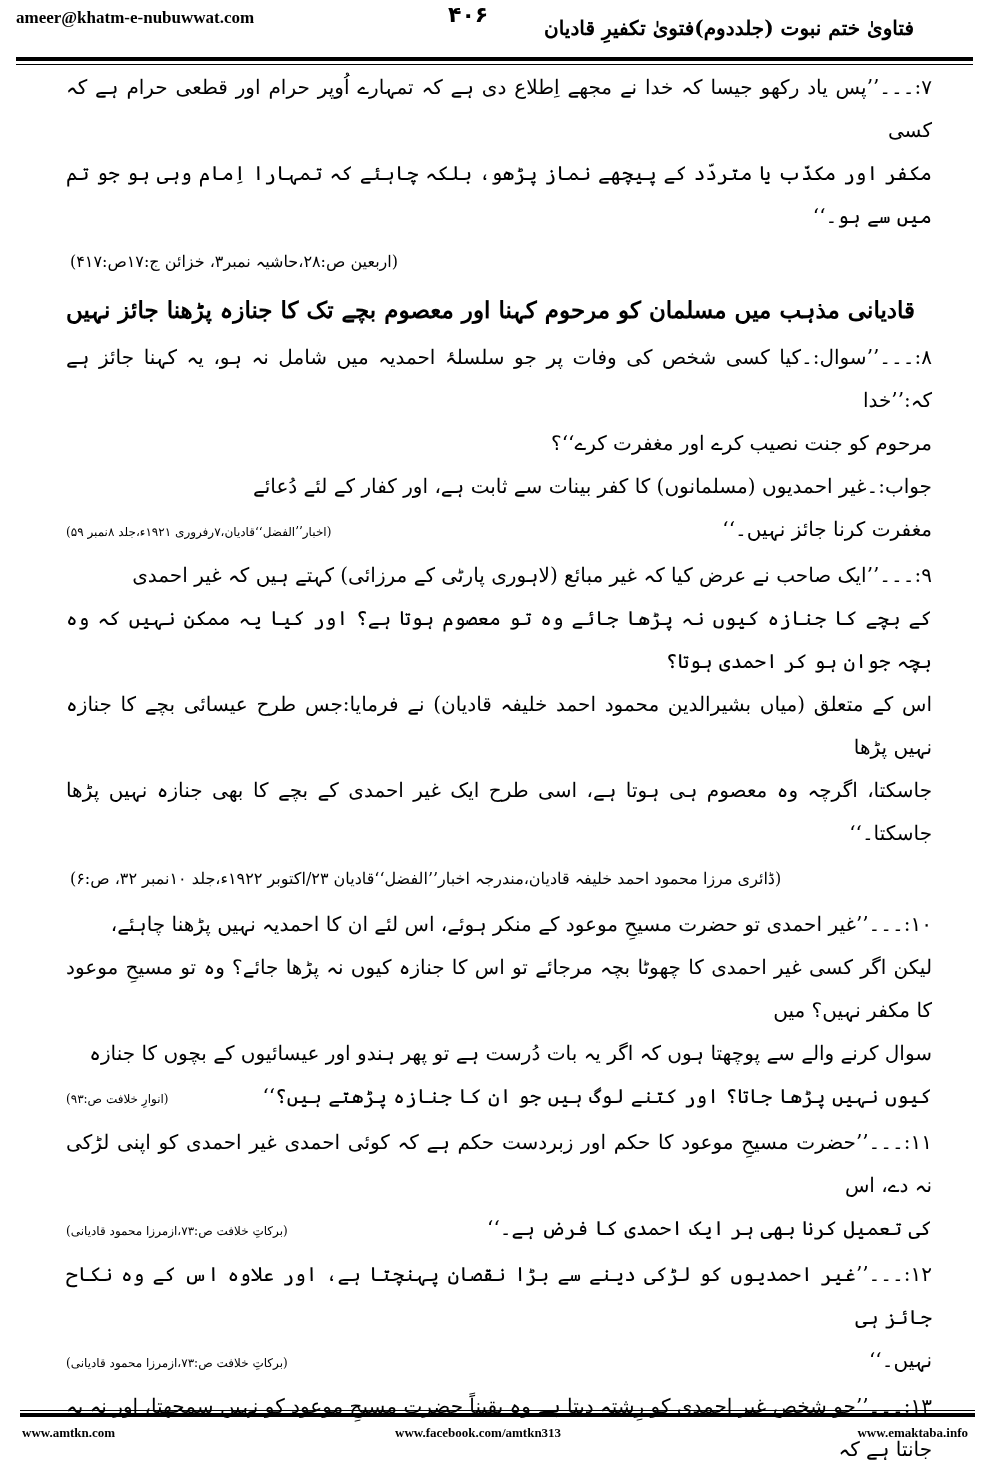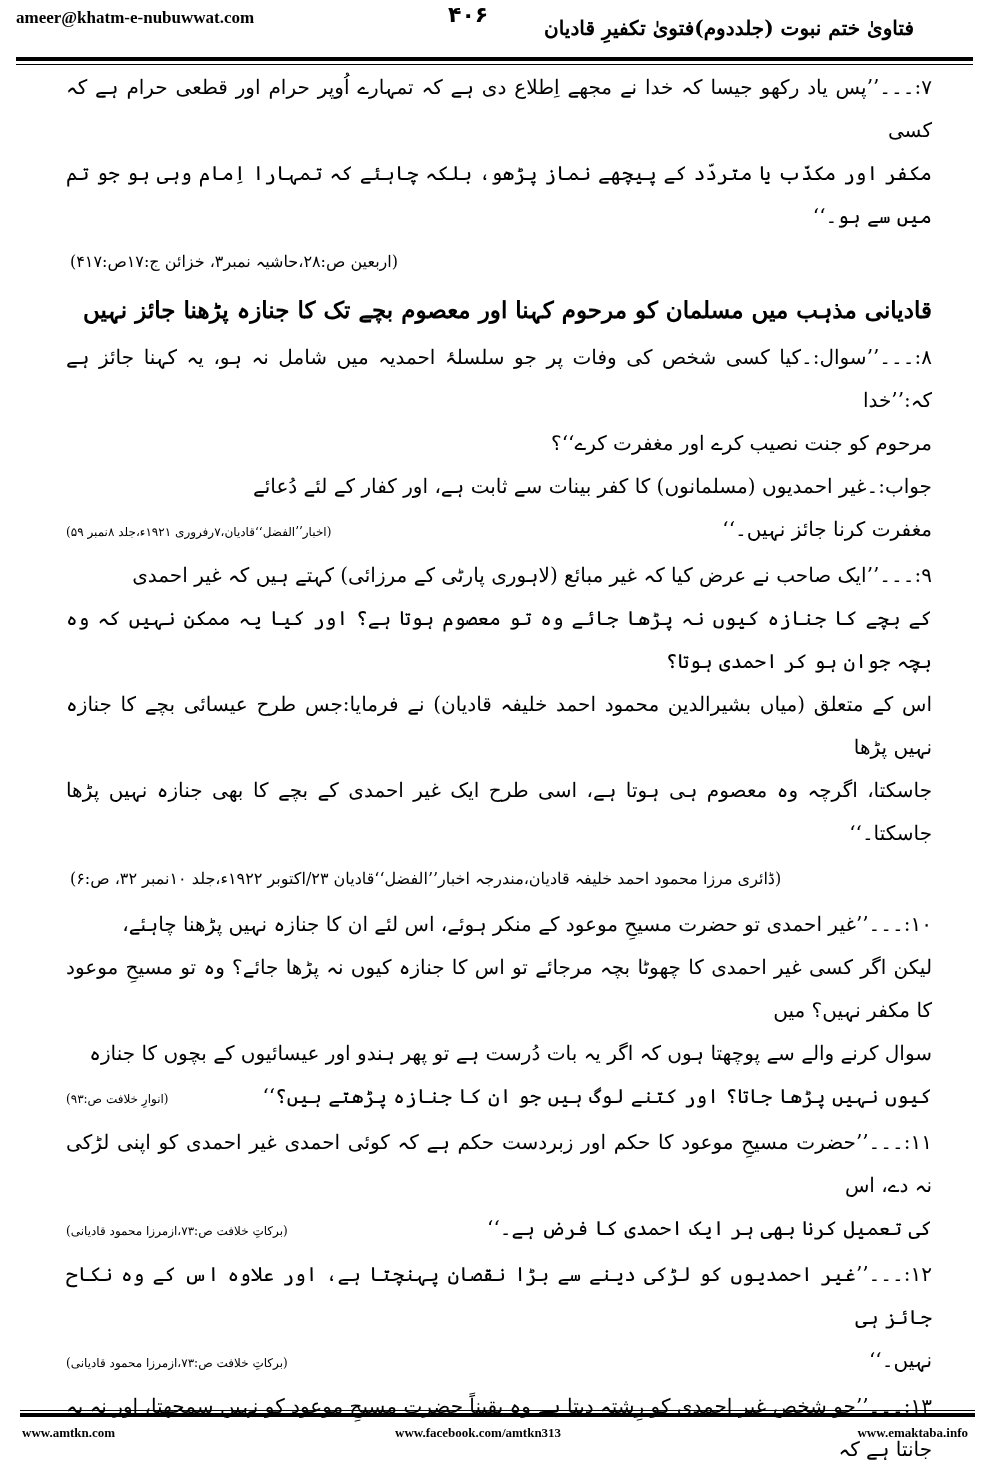--- a/index.html
+++ b/index.html
@@ -15,21 +15,21 @@
   .footer { position: absolute; top: 1422px; left: 0; width: 990px; height: 30px; font-family: "Liberation Serif", serif; font-weight: bold; font-size: 13px; }
   .ft-left { position: absolute; left: 22px; top: 3px; }
   .ft-center { position: absolute; left: 395px; top: 3px; }
   .ft-right { position: absolute; right: 22px; top: 3px; }
 
   .content { position: absolute; left: 66px; top: 66px; width: 866px; direction: rtl; font-family: "DejaVu Serif", serif; font-size: 20px; line-height: 43px; }
   .para { text-align: justify; text-align-last: right; margin: 0; }
   .cite { font-size: 16px; line-height: 40px; text-align: left; direction: rtl; margin: 4px; }
   .cite-inline { display: flex; justify-content: space-between; align-items: baseline; direction: rtl; }
   .cite-inline .cite-text { font-size: 12px; }
-  .heading { text-align: right; font-weight: bold; font-size: 23px; line-height: 48px; margin: 2px 0; }
+  .heading { text-align: left; font-weight: bold; font-size: 23px; line-height: 48px; margin: 2px 0; }
   .heading.h2 { margin-top: 22px; }
 </style>
 </head>
 <body>
 
 <div class="header">
   <span class="hdr-email">ameer@khatm-e-nubuwwat.com</span>
   <span class="hdr-page">۴۰۶</span>
   <span class="hdr-title">فتاویٰ ختم نبوت (جلددوم)فتویٰ تکفیرِ قادیان</span>
   <div class="rule-top-thick"></div>
@@ -58,21 +58,21 @@
 
   <div>
     <p class="para">۹:۔۔۔’’ایک صاحب نے عرض کیا کہ غیر مبائع (لاہوری پارٹی کے مرزائی) کہتے ہیں کہ غیر احمدی</p>
     <p class="para">کے بچے کا جنازہ کیوں نہ پڑھا جائے وہ تو معصوم ہوتا ہے؟ اور کیا یہ ممکن نہیں کہ وہ بچہ جوان ہو کر احمدی ہوتا؟</p>
     <p class="para">اس کے متعلق (میاں بشیرالدین محمود احمد خلیفہ قادیان) نے فرمایا:جس طرح عیسائی بچے کا جنازہ نہیں پڑھا</p>
     <p class="para">جاسکتا، اگرچہ وہ معصوم ہی ہوتا ہے، اسی طرح ایک غیر احمدی کے بچے کا بھی جنازہ نہیں پڑھا جاسکتا۔‘‘</p>
     <p class="cite">(ڈائری مرزا محمود احمد خلیفہ قادیان،مندرجہ اخبار’’الفضل‘‘قادیان ۲۳/اکتوبر ۱۹۲۲ء،جلد ۱۰نمبر ۳۲، ص:۶)</p>
   </div>
 
   <div>
-    <p class="para">۱۰:۔۔۔’’غیر احمدی تو حضرت مسیحِ موعود کے منکر ہوئے، اس لئے ان کا جنازہ نہیں پڑھنا چاہئے،</p>
+    <p class="para">۱۰:۔۔۔’’غیر احمدی تو حضرت مسیحِ موعود کے منکر ہوئے، اس لئے ان کا احمدیہ نہیں پڑھنا چاہئے،</p>
     <p class="para">لیکن اگر کسی غیر احمدی کا چھوٹا بچہ مرجائے تو اس کا جنازہ کیوں نہ پڑھا جائے؟ وہ تو مسیحِ موعود کا مکفر نہیں؟ میں</p>
     <p class="para">سوال کرنے والے سے پوچھتا ہوں کہ اگر یہ بات دُرست ہے تو پھر ہندو اور عیسائیوں کے بچوں کا جنازہ</p>
     <div class="cite-inline">
       <span>کیوں نہیں پڑھا جاتا؟ اور کتنے لوگ ہیں جو ان کا جنازہ پڑھتے ہیں؟‘‘</span>
       <span class="cite-text">(انوارِ خلافت ص:۹۳)</span>
     </div>
   </div>
 
 
   <div>

